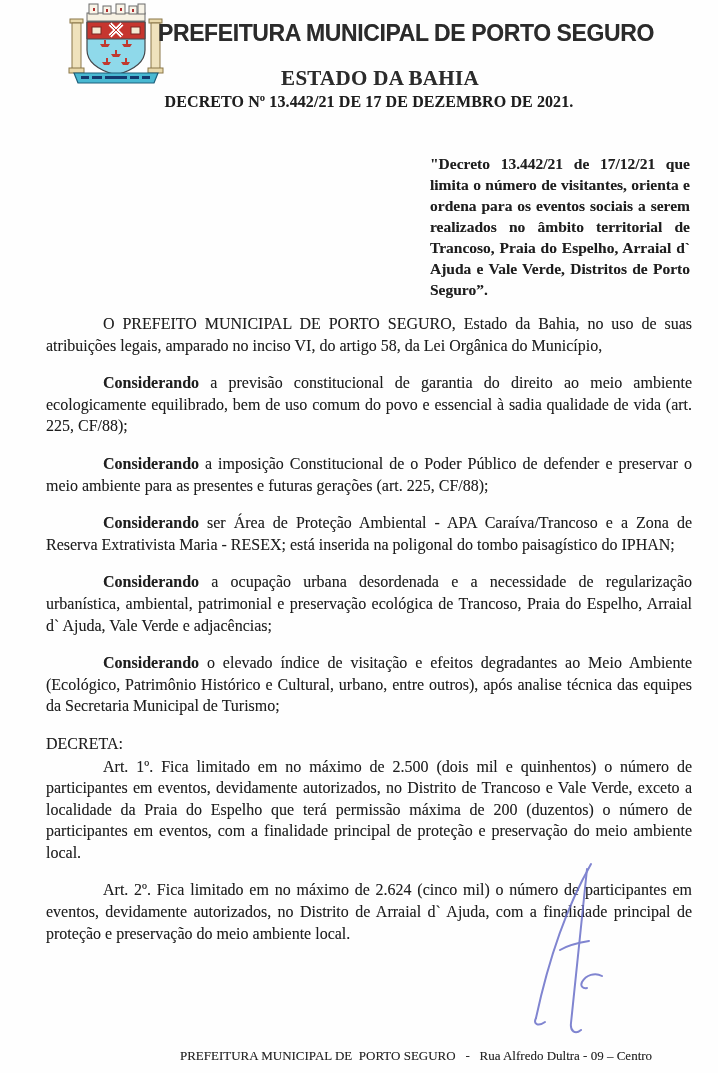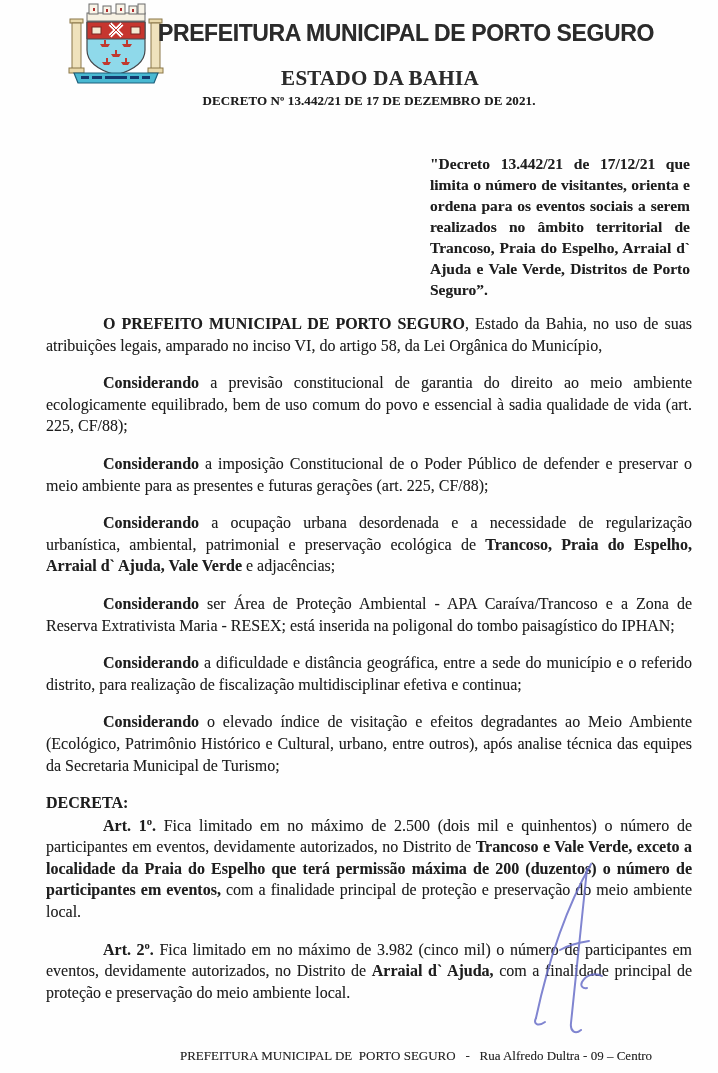--- a/index.html
+++ b/index.html
@@ -12,30 +12,30 @@
   .page{position:absolute;inset:0;background:#fefefe;}
   .page *{text-shadow:0 0 .5px rgba(30,30,30,.35);}
 
   
   .logo{position:absolute;left:66px;top:2px;width:100px;height:84px;}
   .org{position:absolute;left:158px;top:20px;width:444px;text-align:center;color:#2b2b2b;}
   .org1{font-family:"Liberation Sans",sans-serif;font-weight:700;font-size:23px;letter-spacing:-.4px;white-space:nowrap;}
   .org2{font-weight:700;font-size:21px;margin-top:19px;letter-spacing:.3px;}
 
   .decree-title{position:absolute;top:93px;left:46px;width:646px;text-align:center;
-    font-weight:700;font-size:13px;letter-spacing:.1px;}
+    font-weight:700;font-size:16px;letter-spacing:.1px;}
 
   .epigraph{position:absolute;top:153px;left:430px;width:260px;
     font-weight:700;font-size:15.5px;line-height:21px;text-align:justify;}
 
   .body{position:absolute;top:313px;left:46px;width:646px;
     font-size:16px;line-height:21.6px;text-align:justify;}
   .body p{margin:0 0 16px;text-indent:57px;}
   .body p.heading{text-align:left;text-indent:0;margin:0 0 1px;font-weight:700;}
-  .b{font-weight:700;}
+  .b{font-weight:400;}
   .bi{font-weight:700;}
 
   .footer{position:absolute;top:1018px;left:114px;width:604px;text-align:center;
     font-size:13px;line-height:15px;white-space:pre;color:#262626;}
 
   .signature-svg{position:absolute;inset:0;width:718px;height:1073px;pointer-events:none;}
 </style>
 </head>
 <body>
 
@@ -102,27 +102,26 @@
   </div>
 
   <div class="decree-title">DECRETO Nº 13.442/21 DE 17 DE DEZEMBRO DE 2021.</div>
 
   <div class="epigraph">"Decreto 13.442/21 de 17/12/21 que limita o número de visitantes, orienta e ordena para os eventos sociais a serem realizados no âmbito territorial de Trancoso, Praia do Espelho, Arraial d` Ajuda e Vale Verde, Distritos de Porto Seguro”.</div>
 
   <main class="body">
       <p><span class="b">O PREFEITO MUNICIPAL DE PORTO SEGURO</span><span>, Estado da Bahia, no uso de suas atribuições legais, amparado no inciso VI, do artigo 58, da Lei Orgânica do Município,</span></p>
       <p><span class="bi">Considerando</span><span> a previsão constitucional de garantia do direito ao meio ambiente ecologicamente equilibrado, bem de uso comum do povo e essencial à sadia qualidade de vida (art. 225, CF/88);</span></p>
       <p><span class="bi">Considerando</span><span> a imposição Constitucional de o Poder Público de defender e preservar o meio ambiente para as presentes e futuras gerações (art. 225, CF/88);</span></p>
+      <p><span class="bi">Considerando</span><span> ser Área de Proteção Ambiental - APA Caraíva/Trancoso e a Zona de Reserva Extrativista Maria - RESEX; está inserida na poligonal do tombo paisagístico do IPHAN;</span></p>
       <p><span class="bi">Considerando</span><span> a ocupação urbana desordenada e a necessidade de regularização urbanística, ambiental, patrimonial e preservação ecológica de </span><span class="b">Trancoso, Praia do Espelho, Arraial d` Ajuda, Vale Verde</span><span> e adjacências;</span></p>
-      <p><span class="bi">Considerando</span><span> ser Área de Proteção Ambiental - APA Caraíva/Trancoso e a Zona de Reserva Extrativista Maria - RESEX; está inserida na poligonal do tombo paisagístico do IPHAN;</span></p>
-      <p><span class="bi">Considerando</span><span> a dificuldade e distância geográfica, entre a sede do município e o referido distrito, para realização de fiscalização multidisciplinar efetiva e continua;</span></p>
       <p><span class="bi">Considerando</span><span> o elevado índice de visitação e efeitos degradantes ao Meio Ambiente (Ecológico, Patrimônio Histórico e Cultural, urbano, entre outros), após analise técnica das equipes da Secretaria Municipal de Turismo;</span></p>
       <p class="heading"><span class="b">DECRETA:</span></p>
       <p><span class="b">Art. 1º.</span><span> Fica limitado em no máximo de 2.500 (dois mil e quinhentos) o número de participantes em eventos, devidamente autorizados, no Distrito de </span><span class="b">Trancoso e Vale Verde, exceto a localidade da Praia do Espelho que terá permissão máxima de 200 (duzentos) o número de participantes em eventos,</span><span> com a finalidade principal de proteção e preservação do meio ambiente local.</span></p>
-      <p><span class="b">Art. 2º.</span><span> Fica limitado em no máximo de 3.982 (cinco mil) o número de participantes em eventos, devidamente autorizados, no Distrito de </span><span class="b">Arraial d` Ajuda,</span><span> com a finalidade principal de proteção e preservação do meio ambiente local.</span></p>
+      <p><span class="b">Art. 2º.</span><span> Fica limitado em no máximo de 2.624 (cinco mil) o número de participantes em eventos, devidamente autorizados, no Distrito de </span><span class="b">Arraial d` Ajuda,</span><span> com a finalidade principal de proteção e preservação do meio ambiente local.</span></p>
     </main>
 
   <svg class="signature-svg" viewBox="0 0 718 1073" aria-hidden="true">
     <g fill="none" stroke="#6b70c9" stroke-width="2" stroke-linecap="round" opacity="0.85">
       <path d="M536,1018 C548,962 566,908 591,864"></path>
       <path d="M536,1018 C533,1024 538,1027 545,1022"></path>
       <path d="M587,869 C581,925 576,975 571,1023 C570,1031 575,1035 581,1030"></path>
       <path d="M560,950 C568,945 577,943 589,941"></path>
       <path d="M602,976 C595,972 586,975 582,982 C580,986 583,989 587,988"></path>
     </g>

